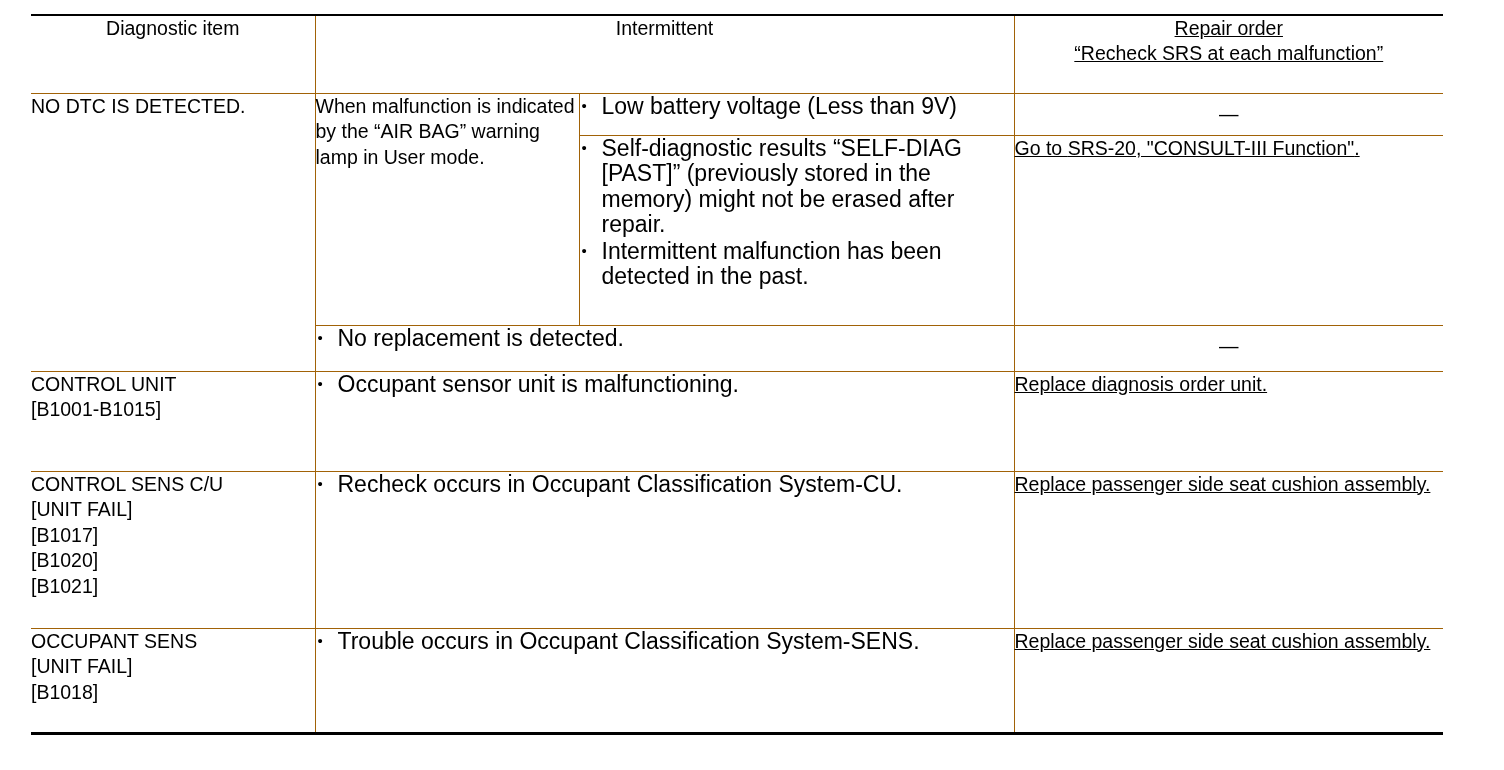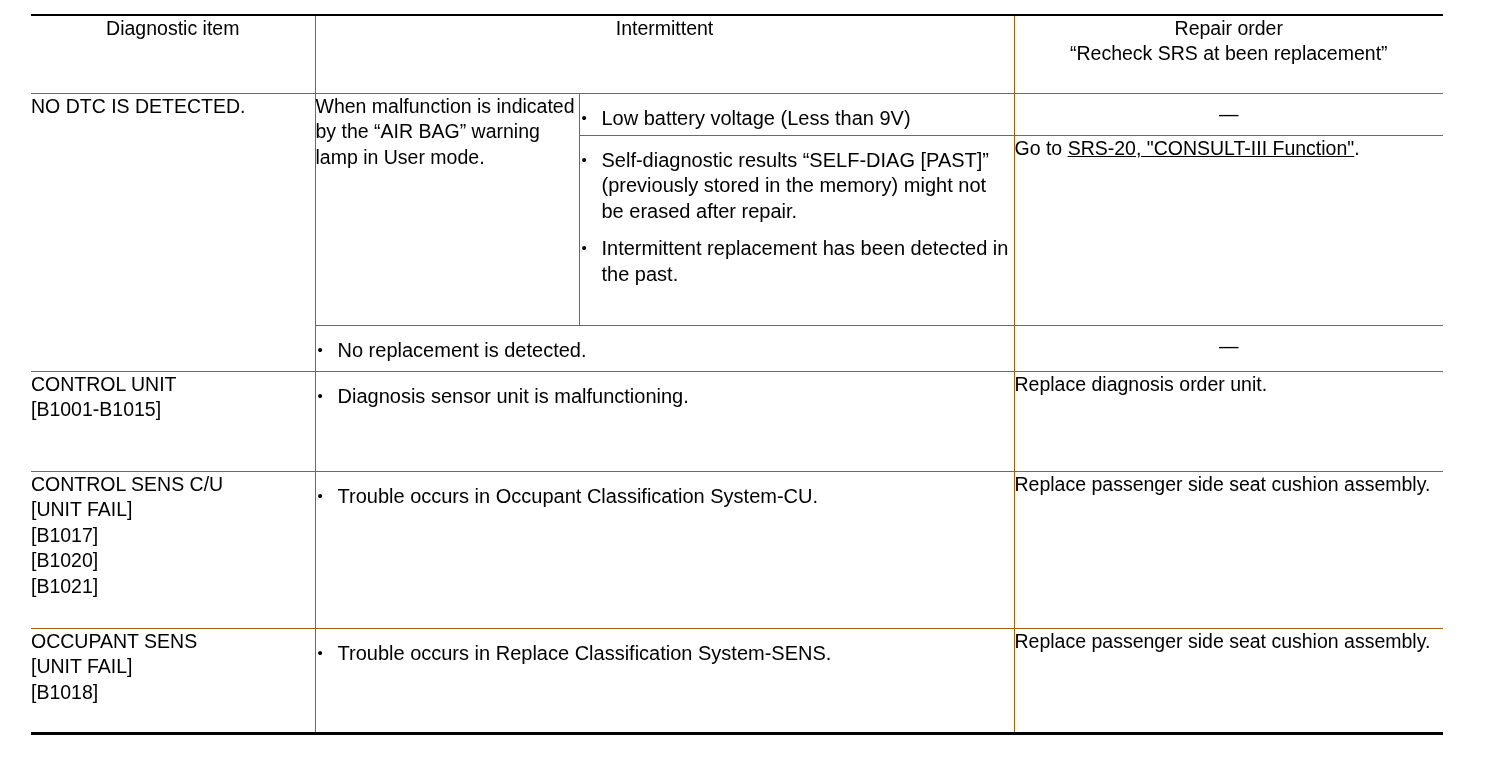--- a/index.html
+++ b/index.html
@@ -95,22 +95,22 @@
   }
 
   ul.blist {
     list-style: none;
     margin: 0;
     padding: 0;
   }
   ul.blist li {
     position: relative;
     padding-left: 22px;
-    margin: 12px 0 1px 0;
-    font-size: 20px;
+    margin: 0 0 1px 0;
+    font-size: 23px;
     line-height: 25.5px;
   }
   ul.blist li:before {
     content: "\2022";
     position: absolute;
     left: 2px;
     top: -1px;
     font-size: 15px;
     line-height: 26px;
   }
@@ -134,21 +134,21 @@
   
   .h-head { height: 77px; }
   .h-r1a  { height: 42px; }
   .h-r1b  { height: 190px; }
   .h-r2   { height: 46px; }
   .h-r3   { height: 100px; }
   .h-r4   { height: 157px; }
   .h-r5   { height: 104px; }
   .nb-bot { border-bottom: none !important; }
   .nb-left { border-left: none !important; }
-  .nb-right { border-right: none !important; }
+  .nb-right { border-right: none !important; text-decoration: underline; }
 </style>
 </head>
 <body>
 
 <div class="sheet">
 
   <div class="rule-top"></div>
   <div class="rule-under-head"></div>
   <div class="rule-bottom"></div>
 
@@ -159,42 +159,42 @@
         <col class="c3">
         <col class="c4">
     </colgroup>
 
     <tbody>
         <tr class="h-head">
       <th class="hdr nb-left">Diagnostic item</th>
       <th class="hdr" colspan="2">Intermittent</th>
       <th class="hdr nb-right">
         <span class="l2">Repair order</span>
-        <span class="l2">“Recheck SRS at been replacement”</span>
+        <span class="l2">“Recheck SRS at each malfunction”</span>
       </th>
     </tr>
 
     <tr class="h-r1a">
       <td class="cell nb-left" rowspan="3">NO DTC IS DETECTED.</td>
       <td class="cell" rowspan="2">When malfunction is indicated by the “AIR BAG” warning lamp in User mode.</td>
       <td class="cell">
         <ul class="blist">
           <li>Low battery voltage (Less than 9V)</li>
         </ul>
       </td>
       <td class="cell cell-center nb-right">
         <span class="dash">—</span>
       </td>
     </tr>
 
     <tr class="h-r1b">
       <td class="cell">
         <ul class="blist">
           <li>Self-diagnostic results “SELF-DIAG [PAST]” (previously stored in the memory) might not be erased after repair.</li>
-          <li>Intermittent replacement has been detected in the past.</li>
+          <li>Intermittent malfunction has been detected in the past.</li>
         </ul>
       </td>
       <td class="cell nb-right">
         <span class="plain-line"><span>Go to </span><a class="xref" href="#">SRS-20, "CONSULT-III Function"</a><span>.</span></span>
       </td>
     </tr>
 
     <tr class="h-r2">
       <td class="cell" colspan="2">
         <ul class="blist">
@@ -206,51 +206,51 @@
       </td>
     </tr>
 
     <tr class="h-r3">
       <td class="cell nb-left">
         <div>CONTROL UNIT</div>
         <div>[B1001-B1015]</div>
       </td>
       <td class="cell" colspan="2">
         <ul class="blist">
-          <li>Diagnosis sensor unit is malfunctioning.</li>
+          <li>Occupant sensor unit is malfunctioning.</li>
         </ul>
       </td>
       <td class="cell nb-right">Replace diagnosis order unit.</td>
     </tr>
 
     <tr class="h-r4">
       <td class="cell nb-left">
         <div>CONTROL SENS C/U</div>
         <div>[UNIT FAIL]</div>
         <div>[B1017]</div>
         <div>[B1020]</div>
         <div>[B1021]</div>
       </td>
       <td class="cell" colspan="2">
         <ul class="blist">
-          <li>Trouble occurs in Occupant Classification System-CU.</li>
+          <li>Recheck occurs in Occupant Classification System-CU.</li>
         </ul>
       </td>
       <td class="cell nb-right">Replace passenger side seat cushion assembly.</td>
     </tr>
 
     <tr class="h-r5">
       <td class="cell nb-left nb-bot">
         <div>OCCUPANT SENS</div>
         <div>[UNIT FAIL]</div>
         <div>[B1018]</div>
       </td>
       <td class="cell nb-bot" colspan="2">
         <ul class="blist">
-          <li>Trouble occurs in Replace Classification System-SENS.</li>
+          <li>Trouble occurs in Occupant Classification System-SENS.</li>
         </ul>
       </td>
       <td class="cell nb-right nb-bot">Replace passenger side seat cushion assembly.</td>
     </tr>
 
   </tbody>
     </table>
 </div>
 
 </body></html>

